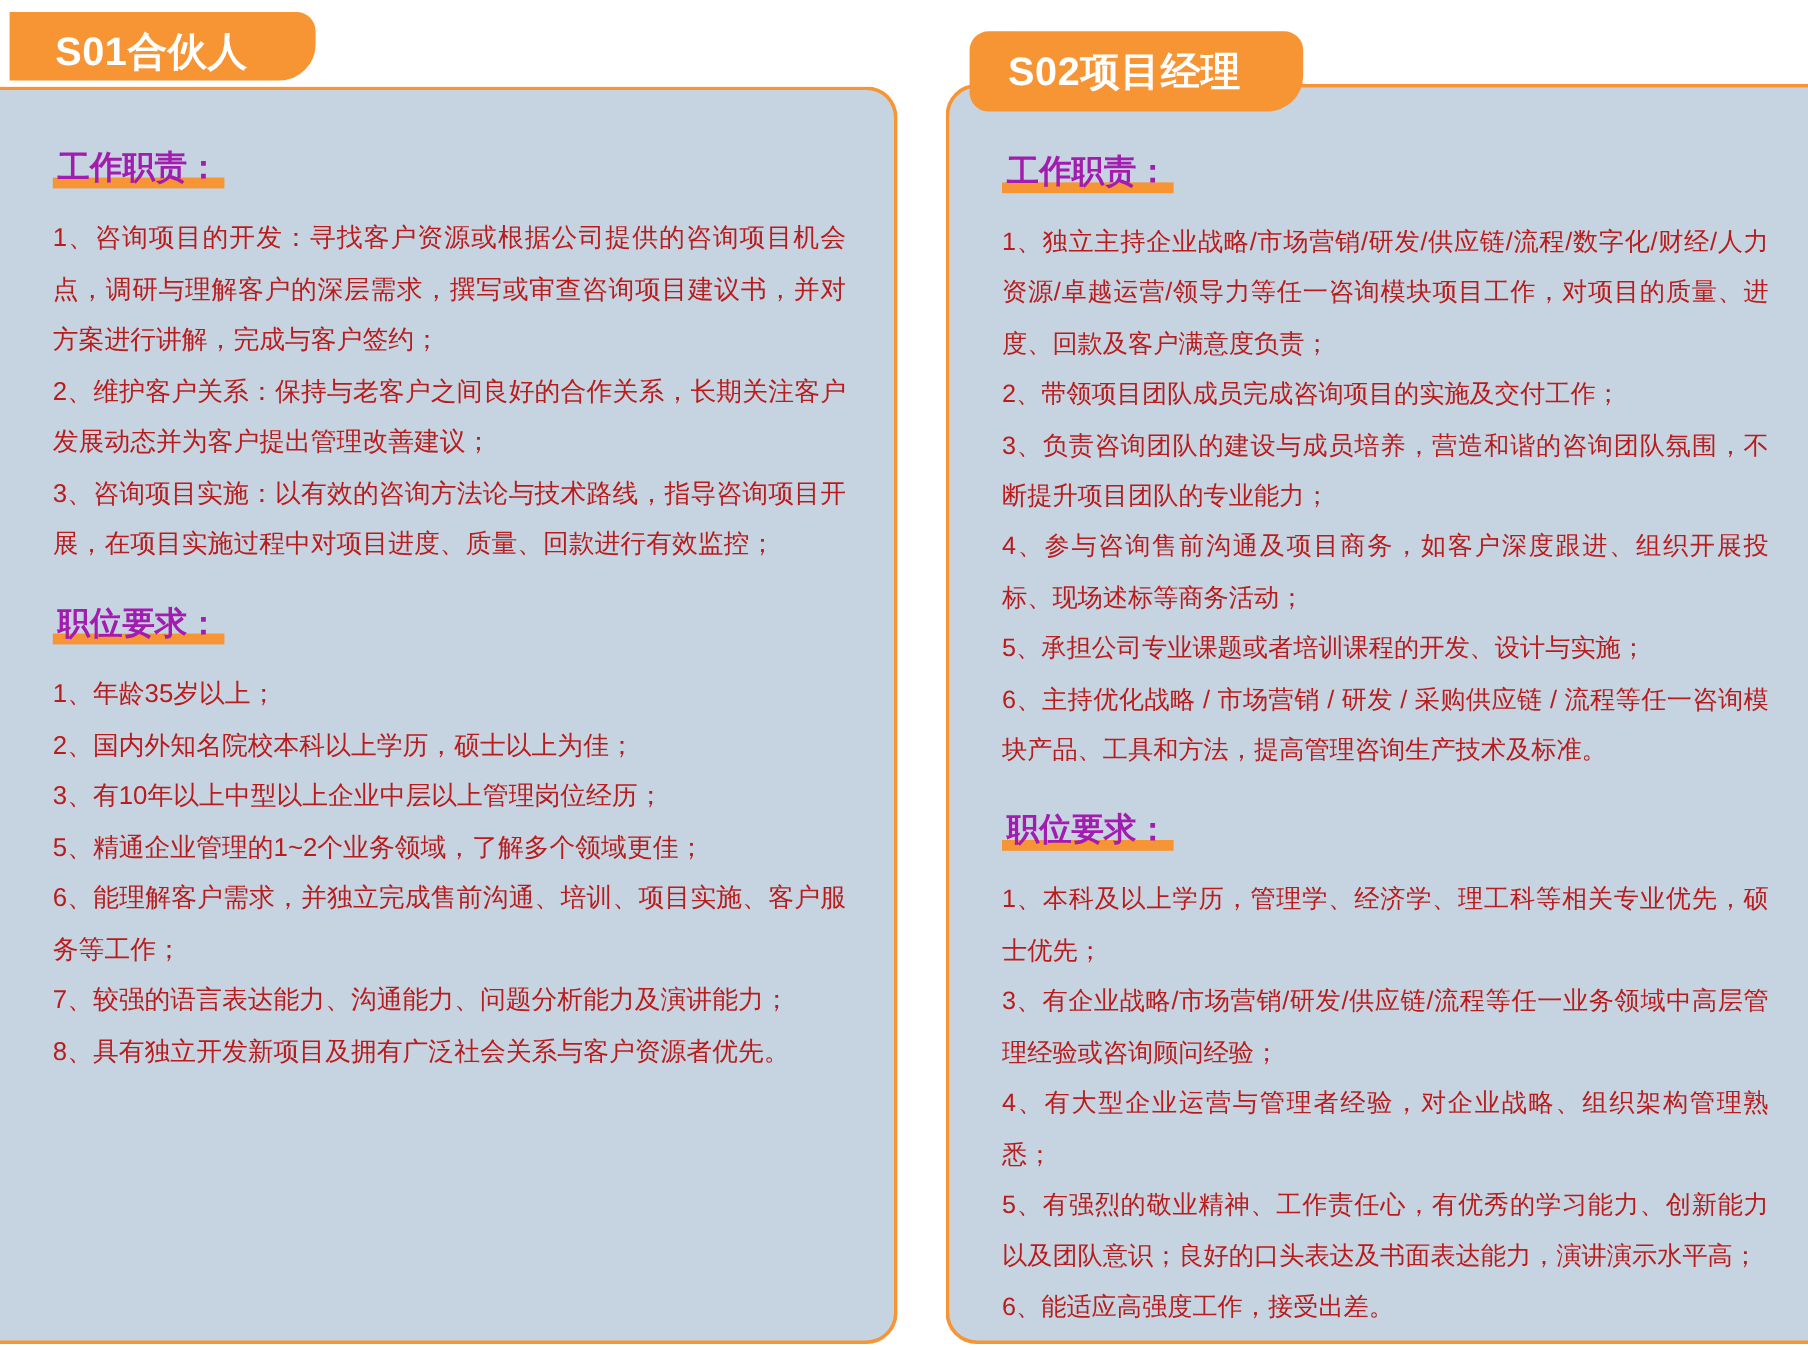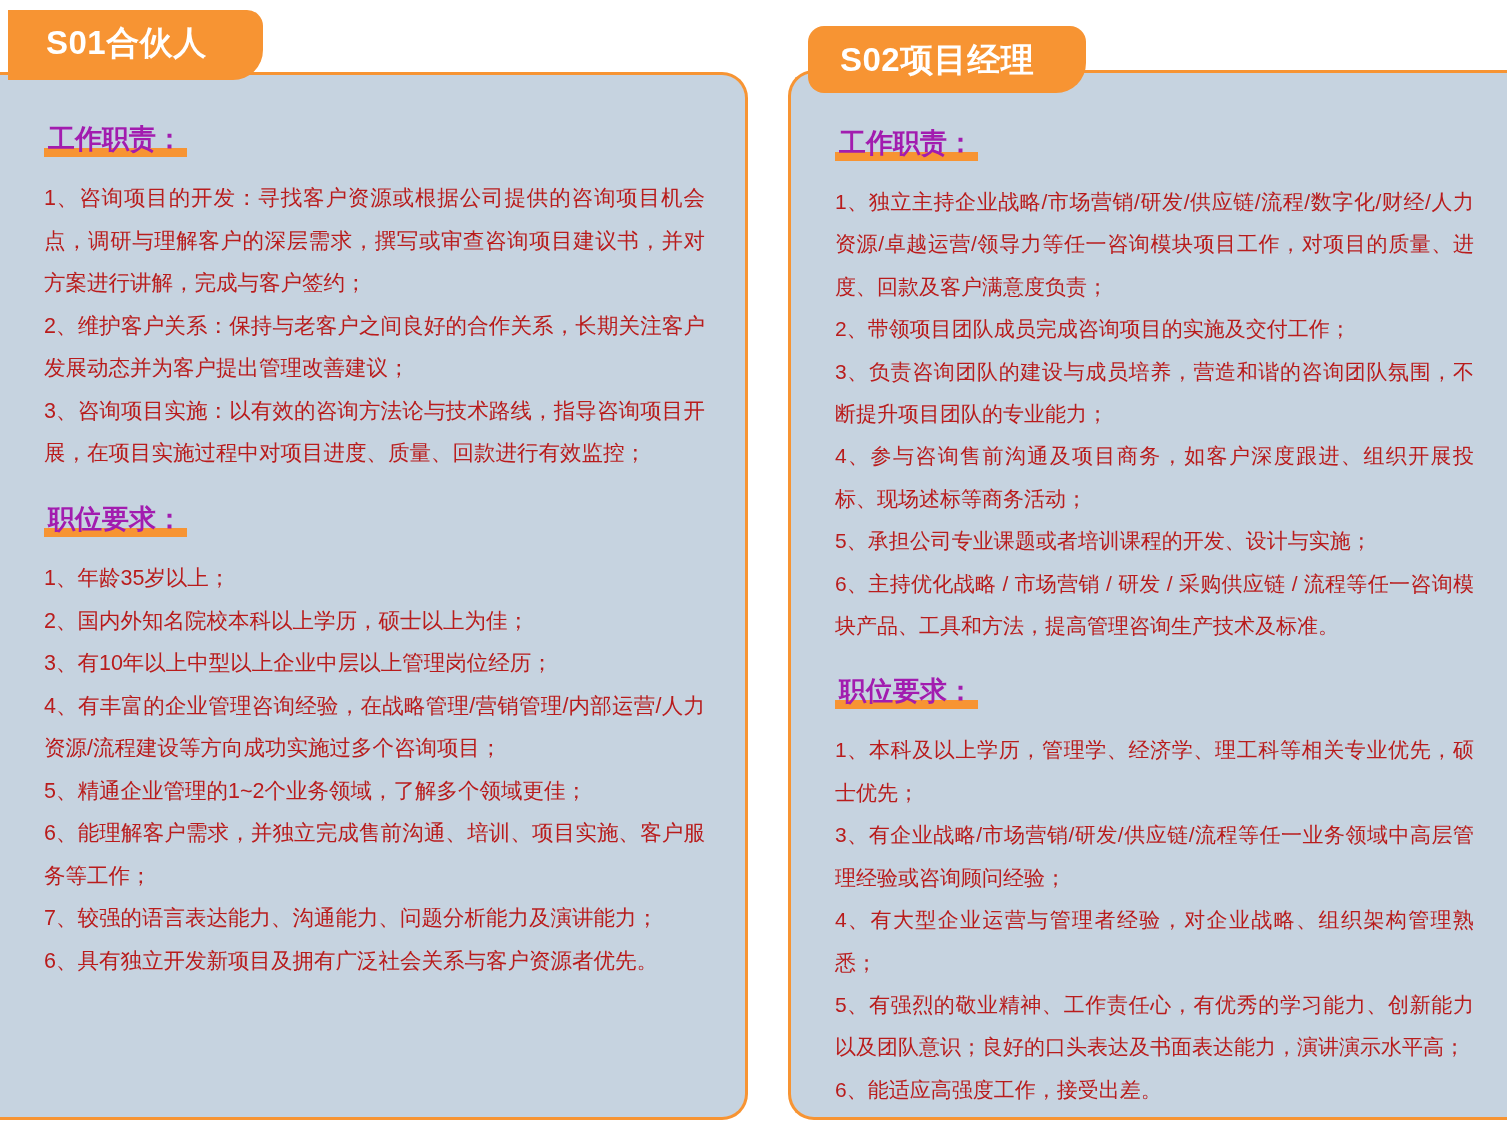--- a/index.html
+++ b/index.html
@@ -66,21 +66,21 @@
     border-bottom-left-radius: 0;
     border-left: none;
     left: -4px;
     padding: 46px 40px 20px 48px;
   }
   #card-partner .card-tab {
     left: 8px;
     top: 10px;
     border-top-left-radius: 0;
     border-bottom-left-radius: 0;
-    padding: 16px 56px 21px 38px;
+    padding: 16px 56px 8px 38px;
   }
 
   
   #card-pm {
     left: 788px;
     top: 10px;
     width: 720px;
     height: 1110px;
   }
   #card-pm .card-body {
@@ -159,25 +159,24 @@
         <p class="item">3、咨询项目实施：以有效的咨询方法论与技术路线，指导咨询项目开展，在项目实施过程中对项目进度、质量、回款进行有效监控；</p>
       </div>
 
       <div class="section-block">
         <div class="heading-wrap">
           <span class="section-heading">职位要求：</span>
         </div>
         <p class="item">1、年龄35岁以上；</p>
         <p class="item">2、国内外知名院校本科以上学历，硕士以上为佳；</p>
         <p class="item">3、有10年以上中型以上企业中层以上管理岗位经历；</p>
-        <p class="item">4、有丰富的企业管理咨询经验，在战略管理/营销管理/内部运营/人力资源/流程建设等方向成功实施过多个咨询项目；</p>
         <p class="item">5、精通企业管理的1~2个业务领域，了解多个领域更佳；</p>
         <p class="item">6、能理解客户需求，并独立完成售前沟通、培训、项目实施、客户服务等工作；</p>
         <p class="item">7、较强的语言表达能力、沟通能力、问题分析能力及演讲能力；</p>
-        <p class="item">6、具有独立开发新项目及拥有广泛社会关系与客户资源者优先。</p>
+        <p class="item">8、具有独立开发新项目及拥有广泛社会关系与客户资源者优先。</p>
       </div>
 
     </div>
     <div class="card-tab">S01合伙人</div>
   </div>
 
   <div class="card" id="card-pm">
     <div class="card-body">
 
       <div class="section-block">

